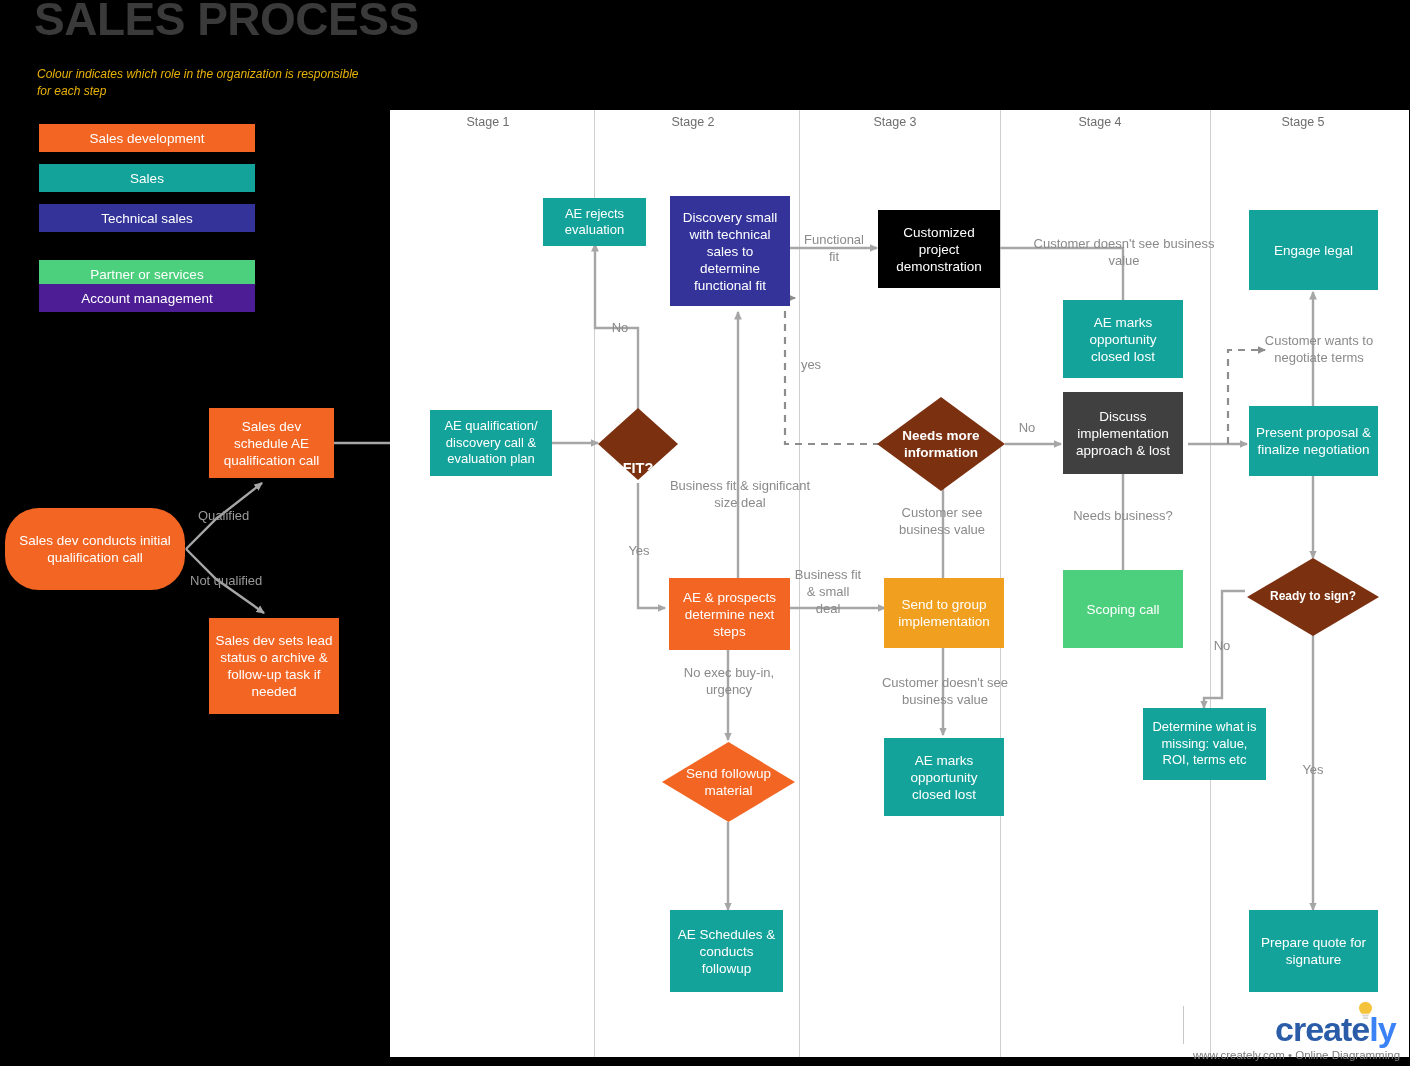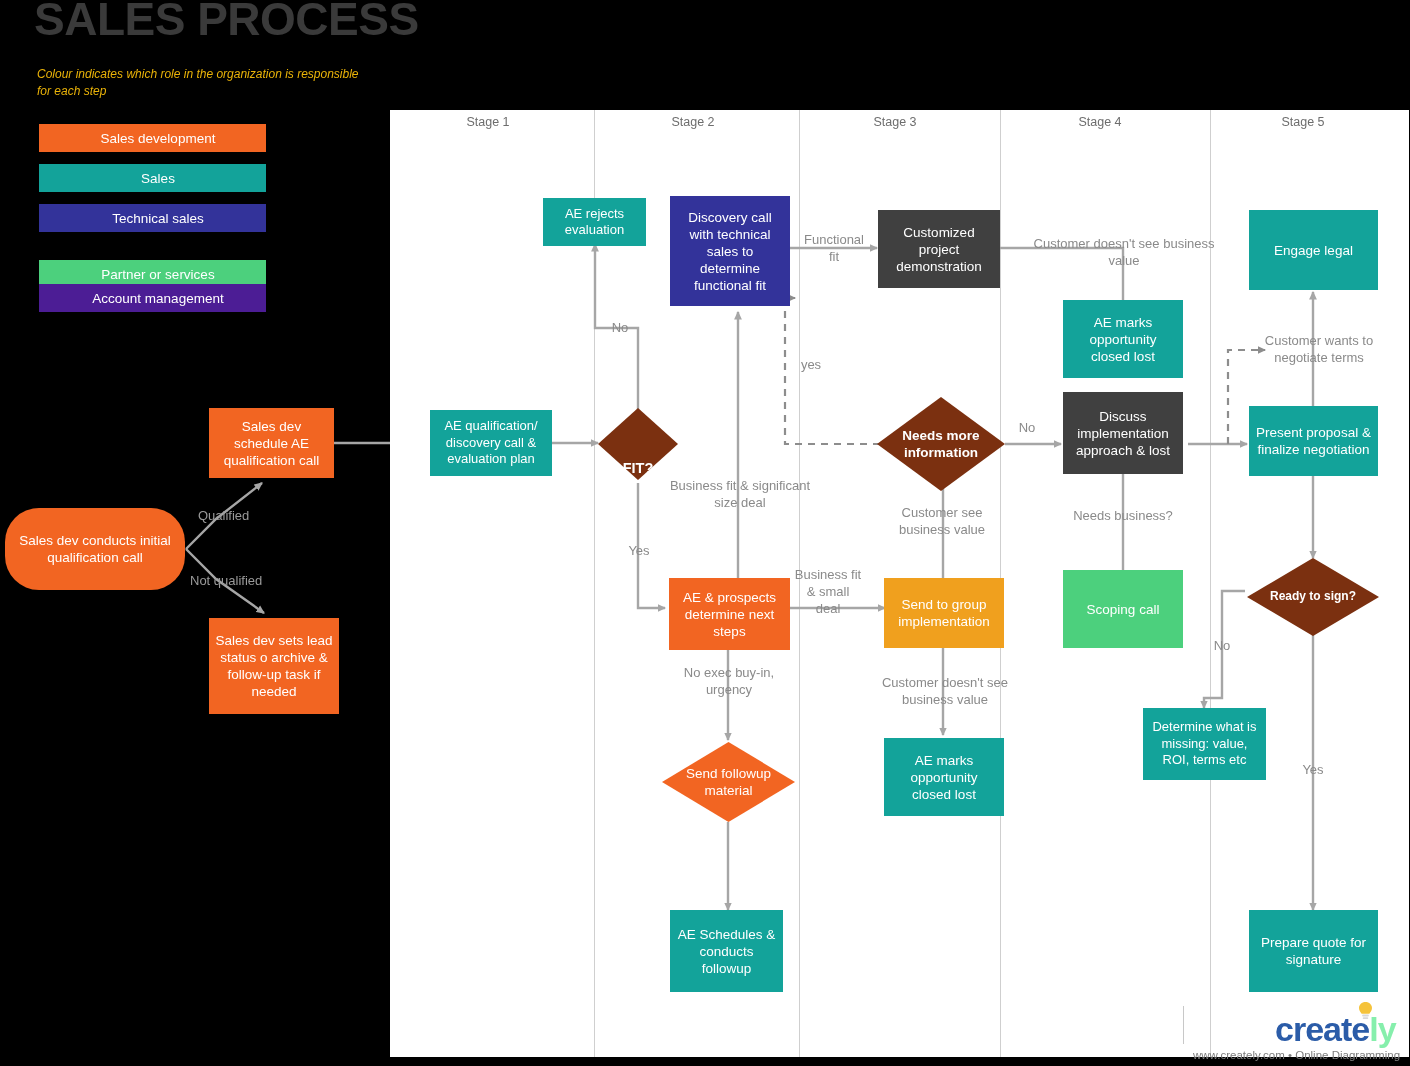--- a/index.html
+++ b/index.html
@@ -6,21 +6,21 @@
   body{width:1410px;height:1066px;position:relative;overflow:hidden;
        font-family:"Liberation Sans","DejaVu Sans",sans-serif;}
 
   
   #title{position:absolute;left:34px;top:-8px;font-size:46px;letter-spacing:-0.5px;
          color:#3a3a3a;font-weight:bold;}
   #subtitle{position:absolute;left:37px;top:66px;width:330px;font-size:12px;
             font-style:italic;color:#eab308;line-height:1.42;}
   .legend-item{position:absolute;left:39px;width:216px;height:28px;
                display:flex;align-items:center;justify-content:center;
-               color:#fff;font-size:13.5px;padding-left:11px;}
+               color:#fff;font-size:13.5px;}
 
   
   #canvas{position:absolute;left:390px;top:110px;width:1019px;height:947px;
           background:#fff;}
   .lane-line{position:absolute;top:0;width:1px;height:947px;background:#cfcfcf;}
   .stage-label{position:absolute;top:5px;font-size:12.5px;color:#6d6d6d;
                text-align:center;width:120px;}
 
   
   .node{position:absolute;display:flex;align-items:center;justify-content:center;
@@ -37,21 +37,21 @@
   svg.darkwires{position:absolute;left:0;top:0;width:1410px;height:1066px;
             overflow:visible;pointer-events:none;}
   .elabel{position:absolute;font-size:13px;color:#8a8a8a;text-align:center;
           line-height:1.3;}
   .elabel.dark{color:#9a9a9a;}
 
   
   #logo{position:absolute;left:1275px;top:1010px;font-size:34px;font-weight:bold;
         letter-spacing:-1px;}
   #logo .b{color:#2b5ca8;}
-  #logo .o{color:#86efac;}
+  #logo .o{color:#3b82f6;}
   #bulb{position:absolute;left:1358px;top:1002px;width:15px;height:19px;}
   #tagline{position:absolute;left:1193px;top:1049px;font-size:11.5px;color:#7d7d7d;}
   #logosep{position:absolute;left:1183px;top:1006px;width:1px;height:38px;background:#c8c8c8;}
 </style>
 </head>
 <body>
 
 <div id="title">SALES PROCESS</div>
 <div id="subtitle">Colour indicates which role in the organization  is responsible for each step</div>
 
@@ -174,39 +174,39 @@
       <polygon points="40,0 80,36 40,72 0,36" fill="#7B3010"></polygon>
     </svg>
     <span class="dm-text" style="font-size:14.5px;font-weight:bold;margin-top:48px;">FIT?</span>
   </div>
 
   <div class="node rect" style="left:153px;top:88px;width:103px;height:48px;background:#13A39A;font-size:13px;">
     <span>AE rejects evaluation</span>
   </div>
 
   <div class="node rect" style="left:280px;top:86px;width:120px;height:110px;background:#33339A;font-size:13.5px;">
-    <span>Discovery call with technical sales to determine functional fit</span>
+    <span>Discovery small with technical sales to determine functional fit</span>
   </div>
 
   <div class="node rect" style="left:279px;top:468px;width:121px;height:72px;background:#F26522;font-size:13.5px;">
     <span>AE &amp; prospects determine next steps</span>
   </div>
 
   <div class="node diamond" style="left:272px;top:632px;width:133px;height:80px;">
     <svg class="dm-shape" viewBox="0 0 133 80" preserveAspectRatio="none">
       <polygon points="66.5,0 133,40 66.5,80 0,40" fill="#F26522"></polygon>
     </svg>
     <span class="dm-text" style="font-size:13.5px;">Send followup  material</span>
   </div>
 
   <div class="node rect" style="left:280px;top:800px;width:113px;height:82px;background:#13A39A;font-size:13.5px;">
     <span>AE Schedules &amp; conducts followup</span>
   </div>
 
-  <div class="node rect" style="left:488px;top:100px;width:122px;height:78px;background:#404040;font-size:13.5px;">
+  <div class="node rect" style="left:488px;top:100px;width:122px;height:78px;background:#000000;font-size:13.5px;">
     <span>Customized project demonstration</span>
   </div>
 
   <div class="node diamond" style="left:487px;top:287px;width:128px;height:94px;">
     <svg class="dm-shape" viewBox="0 0 128 94" preserveAspectRatio="none">
       <polygon points="64,0 128,47 64,94 0,47" fill="#7B3010"></polygon>
     </svg>
     <span class="dm-text" style="font-size:13.5px;font-weight:bold;">Needs more information</span>
   </div>
 

